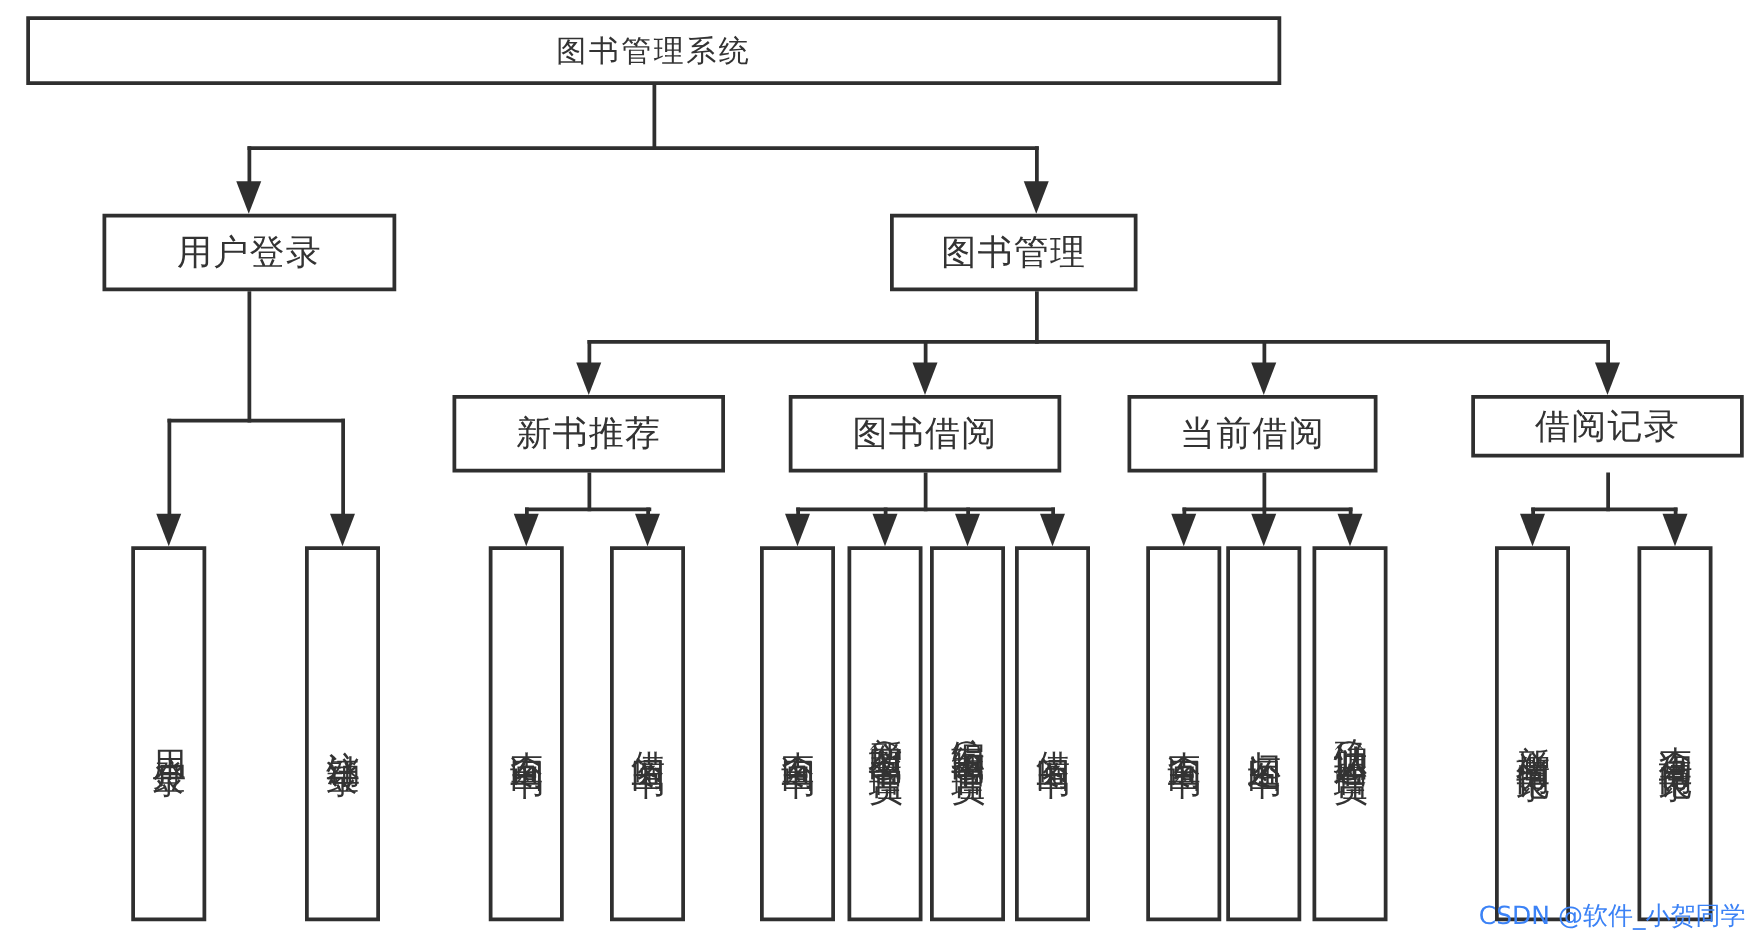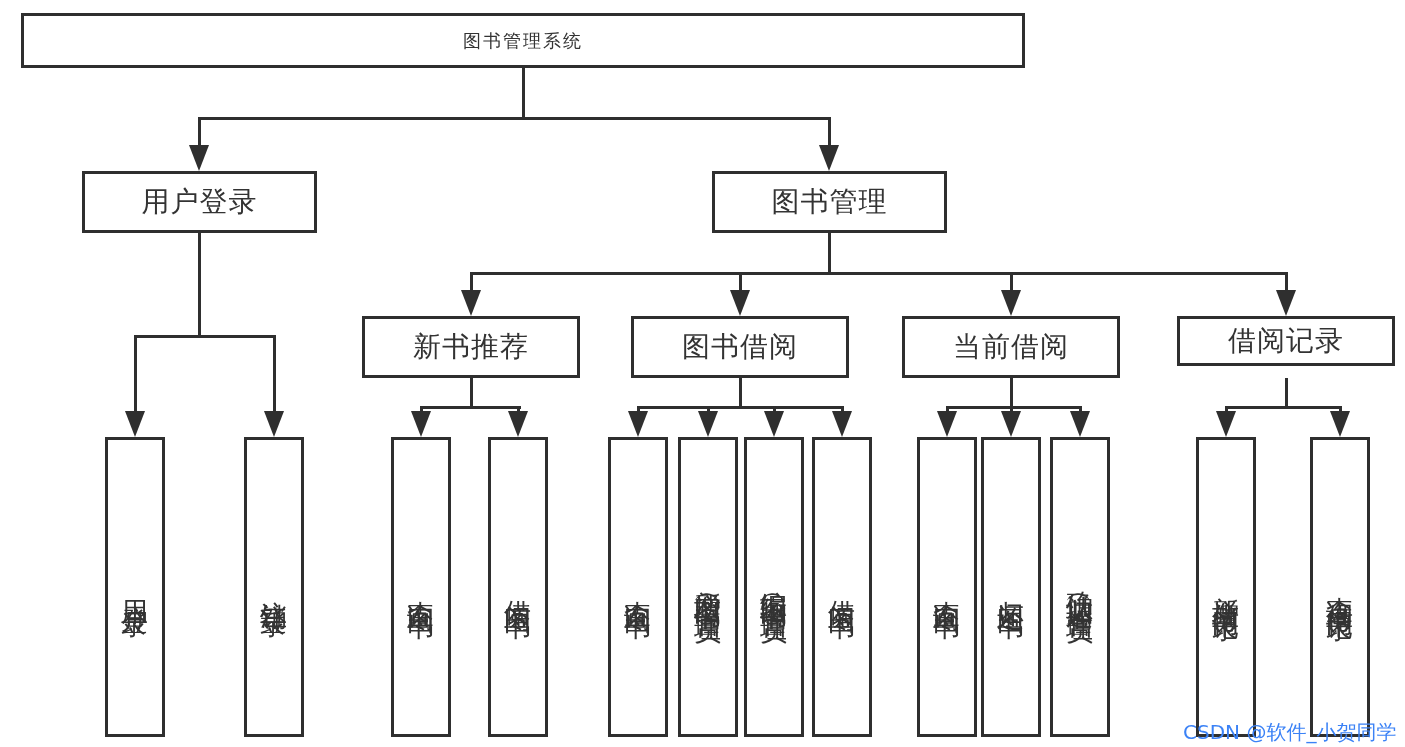--- a/index.html
+++ b/index.html
@@ -15,21 +15,21 @@
     box-sizing:border-box;
     border:3px solid #2f2f2f;
     background:#ffffff;
     display:flex;
     align-items:center;
     justify-content:center;
     color:#333333;
     text-align:center;
   }
   .hbox{font-size:28px; letter-spacing:1px;}
-  .rootbox{font-size:18px; letter-spacing:2px;}
+  .rootbox{font-size:24px; letter-spacing:2px;}
   .vbox{
     font-size:27px;
     writing-mode:vertical-rl;
     text-orientation:mixed;
     letter-spacing:4px;
     line-height:1;
   }
   .vl,.hl{position:absolute;background:#2f2f2f;}
   .ar{
     position:absolute;width:0;height:0;
@@ -54,21 +54,21 @@
   <div class="box hbox rootbox" style="left:21px;top:13px;width:1004px;height:55px;">图书管理系统</div>
 
   <div class="vl" style="left:521.5px;top:68px;width:3px;height:52px;"></div>
   <div class="hl" style="left:197.5px;top:117px;width:633px;height:3px;"></div>
   <div class="vl" style="left:197.5px;top:117px;width:3px;height:32px;"></div>
   <div class="vl" style="left:827.5px;top:117px;width:3px;height:32px;"></div>
   <div class="ar" style="left:189px;top:145px;"></div>
   <div class="ar" style="left:819px;top:145px;"></div>
 
   <div class="box hbox" style="left:82px;top:171px;width:235px;height:62px;">用户登录</div>
-  <div class="box hbox" style="left:712px;top:171px;width:235px;height:62px;">图书管理</div>
+  <div class="box hbox" style="left:712px;top:171px;width:198px;height:62px;">图书管理</div>
 
   <div class="vl" style="left:197.5px;top:233px;width:3px;height:105px;"></div>
   <div class="hl" style="left:133.5px;top:335px;width:142px;height:3px;"></div>
   <div class="vl" style="left:133.5px;top:335px;width:3px;height:80px;"></div>
   <div class="vl" style="left:272.5px;top:335px;width:3px;height:80px;"></div>
   <div class="ar" style="left:125px;top:411px;"></div>
   <div class="ar" style="left:264px;top:411px;"></div>
 
   <div class="vl" style="left:827.5px;top:233px;width:3px;height:42px;"></div>
   <div class="hl" style="left:469.5px;top:272px;width:818px;height:3px;"></div>
@@ -76,21 +76,21 @@
   <div class="vl" style="left:738.5px;top:272px;width:3px;height:22px;"></div>
   <div class="vl" style="left:1009.5px;top:272px;width:3px;height:22px;"></div>
   <div class="vl" style="left:1284.5px;top:272px;width:3px;height:22px;"></div>
   <div class="ar" style="left:461px;top:290px;"></div>
   <div class="ar" style="left:730px;top:290px;"></div>
   <div class="ar" style="left:1001px;top:290px;"></div>
   <div class="ar" style="left:1276px;top:290px;"></div>
 
   <div class="box hbox" style="left:631px;top:316px;width:218px;height:62px;">图书借阅</div>
   <div class="box hbox" style="left:362px;top:316px;width:218px;height:62px;">新书推荐</div>
-  <div class="box hbox" style="left:902px;top:316px;width:218px;height:62px;">当前借阅</div>
+  <div class="box hbox" style="left:902px;top:316px;width:200px;height:62px;">当前借阅</div>
   <div class="box hbox" style="left:1177px;top:316px;width:218px;height:50px;">借阅记录</div>
 
   <div class="vl" style="left:469.5px;top:378px;width:3px;height:31px;"></div>
   <div class="hl" style="left:419.5px;top:406px;width:101px;height:3px;"></div>
   <div class="vl" style="left:419.5px;top:406px;width:3px;height:10px;"></div>
   <div class="vl" style="left:516.5px;top:406px;width:3px;height:10px;"></div>
   <div class="ar" style="left:411px;top:411px;"></div>
   <div class="ar" style="left:508px;top:411px;"></div>
 
   <div class="vl" style="left:738.5px;top:378px;width:3px;height:31px;"></div>

